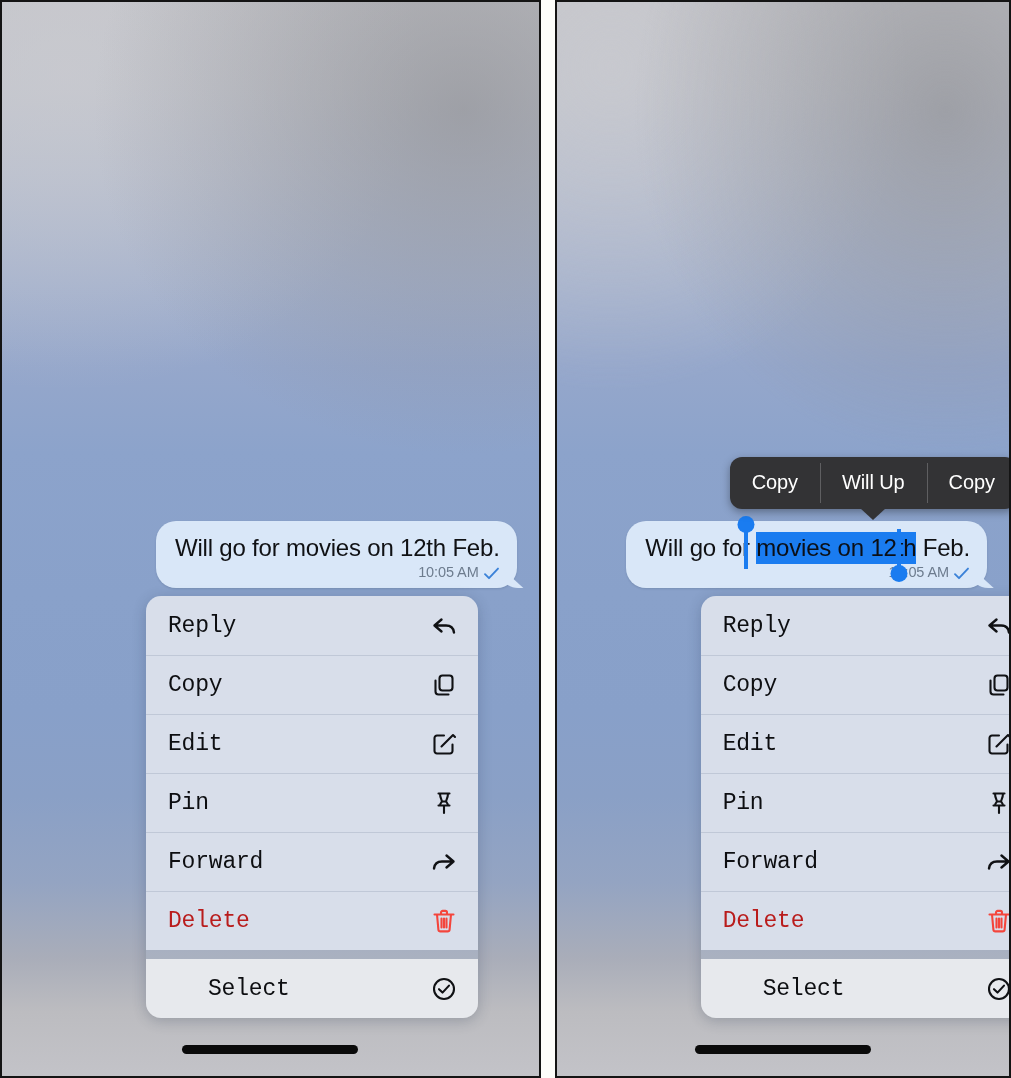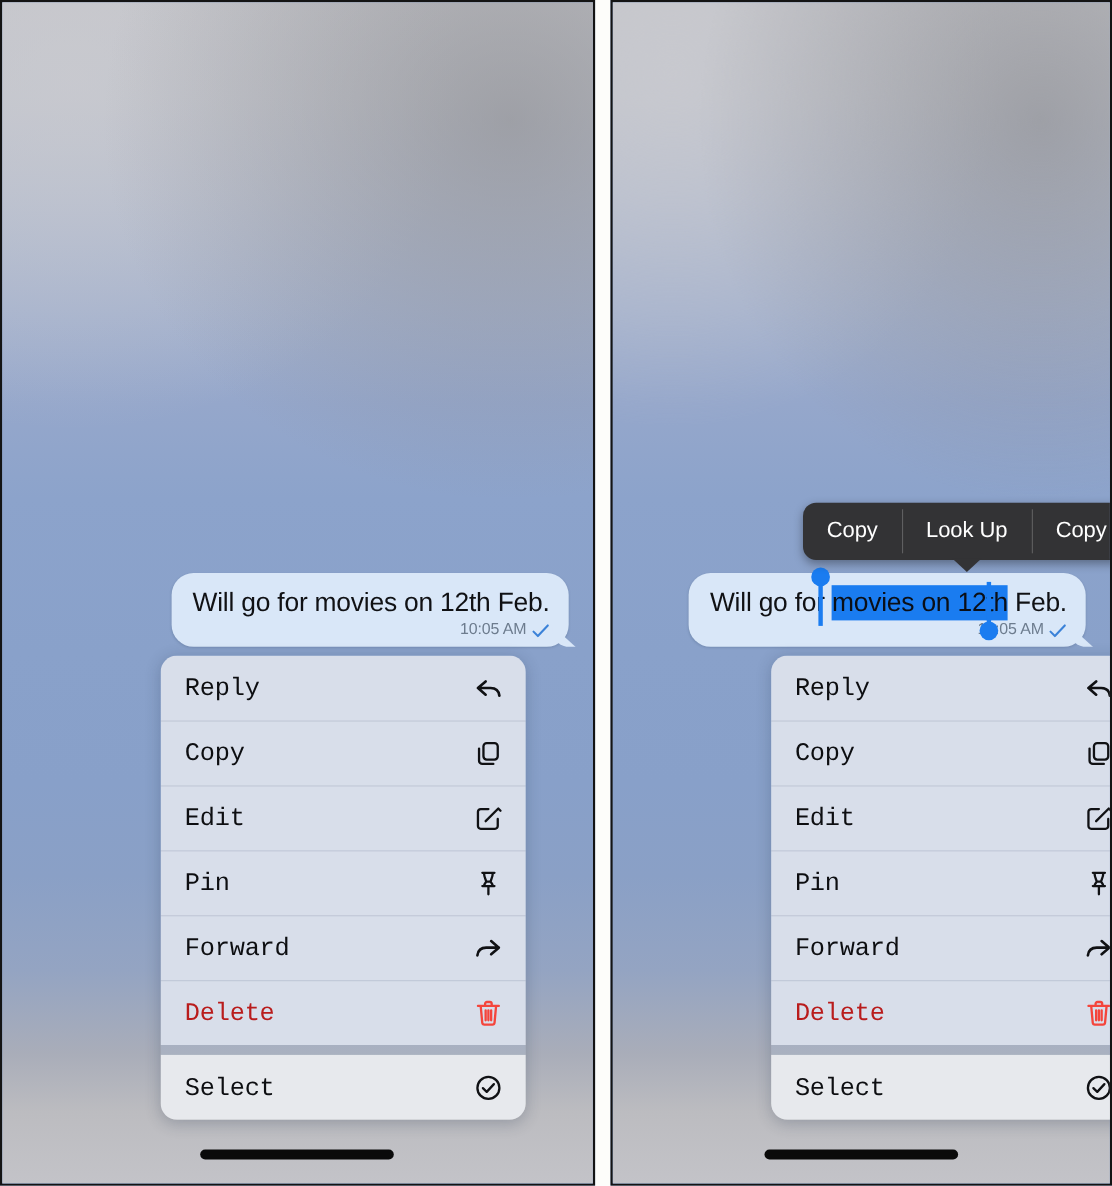--- a/index.html
+++ b/index.html
@@ -174,21 +174,21 @@
   
   .ctx-menu {
     position: absolute;
     width: 332px;
     border-radius: 15px;
     overflow: hidden;
     z-index: 5;
     box-shadow: 0 3px 14px rgba(30,45,70,0.24);
   }
   .ctx-group { background: #d8deea; font-family: Liberation Mono, monospace; }
-  .ctx-group.secondary { background: #e7e9ed; }
+  .ctx-group.secondary { background: #e7e9ed; padding-left: 40px; }
   .ctx-gap { height: 9px; background: rgba(170,180,198,0.55); }
 
   .ctx-item {
     display: flex;
     align-items: center;
     justify-content: space-between;
     height: 59px;
     padding: 0 20px 0 22px;
     box-sizing: border-box;
     position: relative;
@@ -305,21 +305,21 @@
     </div>
 
     <div class="home-bar"></div>
   </div>
 
   <div class="panel right">
     <div class="wallpaper"></div>
 
     <div class="edit-menu" style="left:173px; top:455px;">
       <div class="edit-item">Copy</div>
-      <div class="edit-item">Look Up</div>
+      <div class="edit-item">Will Up</div>
       <div class="edit-item">Copy</div>
       <div class="edit-arrow"></div>
     </div>
 
     <div class="bubble-wrap" style="top:519px;">
       <div class="bubble">
         <div class="bubble-text"><span>Will go for </span><span class="sel">movies on 12th</span><span> Feb.</span></div>
         <div class="bubble-meta">
           <span class="bubble-time">10:05 AM</span>
           <svg class="tick" viewBox="0 0 17 13">

